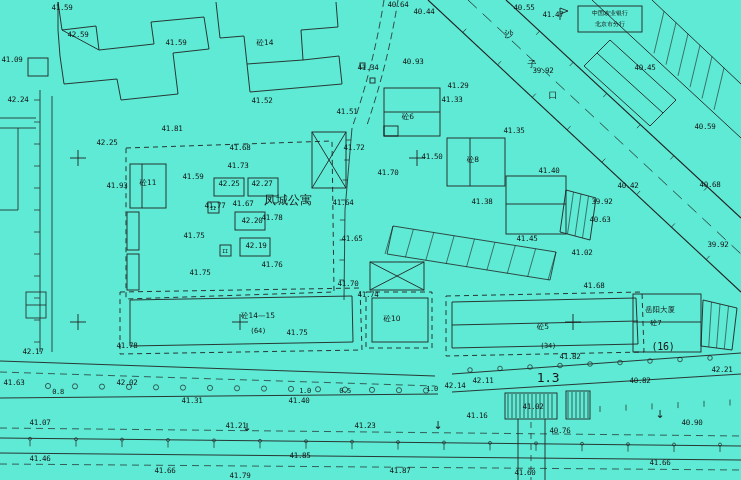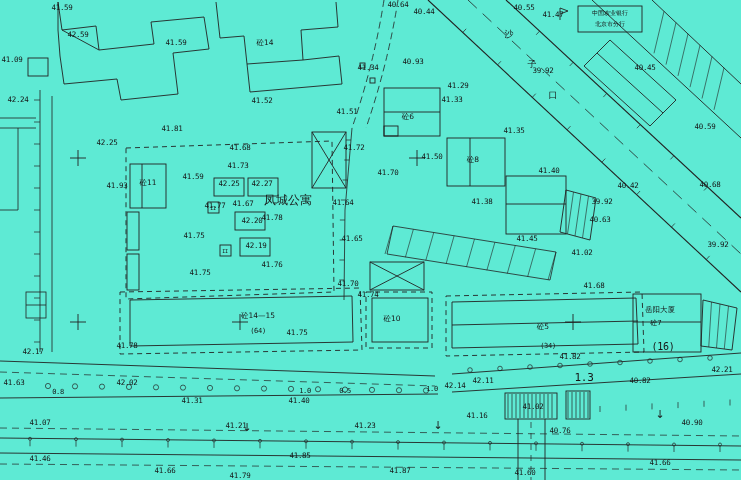--- a/index.html
+++ b/index.html
@@ -390,21 +390,21 @@
       <span class="lbl" style="left: 640px; top: 381px;">40.82</span>
       <span class="lbl" style="left: 722px; top: 370px;">42.21</span>
       <span class="lbl" style="left: 127px; top: 346px;">41.78</span>
       <span class="lbl" style="left: 33px; top: 352px;">42.17</span>
       <span class="lbl" style="left: 14px; top: 383px;">41.63</span>
       <span class="lbl" style="left: 127px; top: 383px;">42.02</span>
       <span class="lbl" style="left: 58px; top: 392px; font-size: 7px;">0.8</span>
       <span class="lbl" style="left: 305px; top: 391px; font-size: 7px;">1.0</span>
       <span class="lbl" style="left: 345px; top: 391px; font-size: 7px;">0.5</span>
       <span class="lbl" style="left: 432px; top: 389px; font-size: 7px;">1.0</span>
-      <span class="lbl" style="left: 584px; top: 377px; font-size: 11px;">1.3</span>
+      <span class="lbl" style="left: 548px; top: 377px; font-size: 13px;">1.3</span>
       <span class="lbl" style="left: 455px; top: 386px;">42.14</span>
       <span class="lbl" style="left: 483px; top: 381px;">42.11</span>
       <span class="lbl" style="left: 192px; top: 401px; text-align: center;">41.31</span>
       <span class="lbl" style="left: 299px; top: 401px;">41.40</span>
       <span class="lbl" style="left: 533px; top: 407px;">41.02</span>
       <span class="lbl" style="left: 40px; top: 423px;">41.07</span>
       <span class="lbl" style="left: 236px; top: 426px;">41.21</span>
       <span class="lbl" style="left: 325px; top: 426px; margin-left: 40px;">41.23</span>
       <span class="lbl" style="left: 477px; top: 416px;">41.16</span>
       <span class="lbl" style="left: 560px; top: 431px;">40.76</span>

